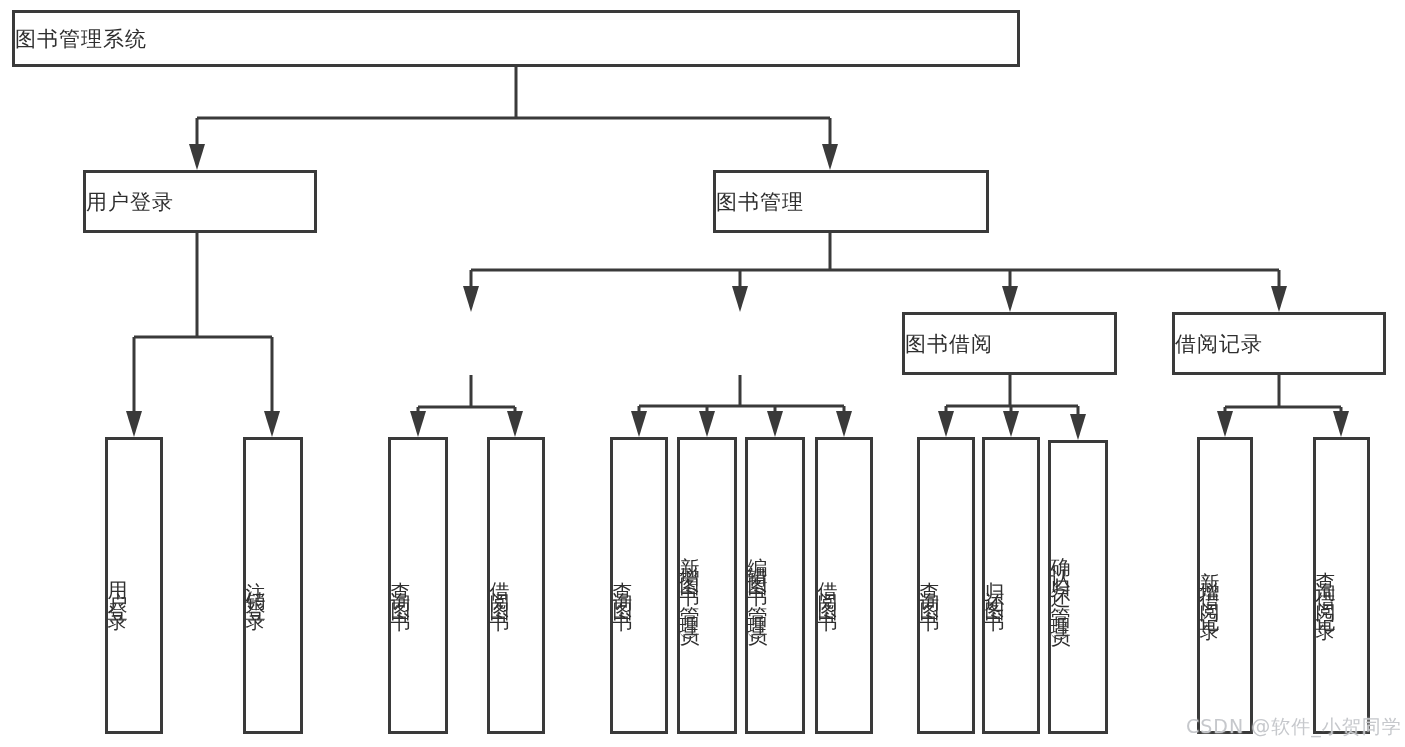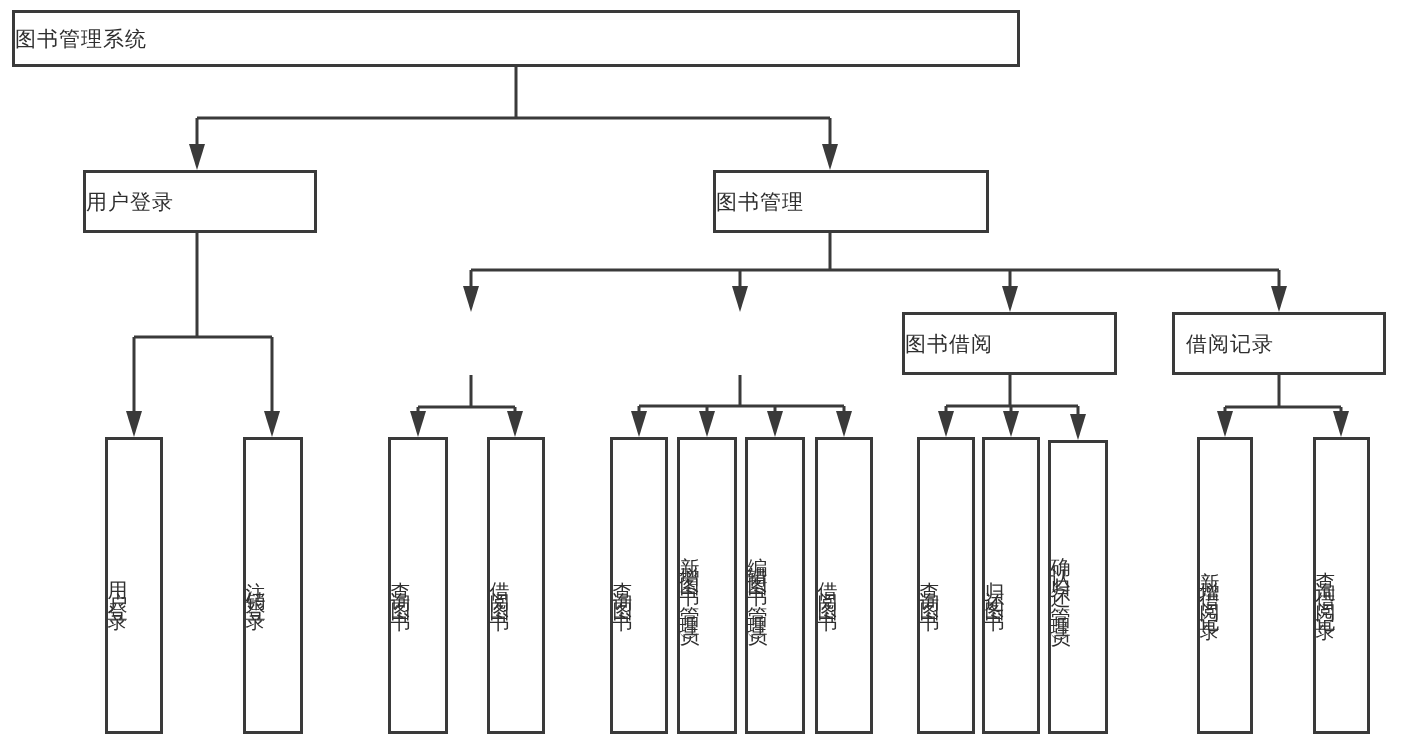--- a/index.html
+++ b/index.html
@@ -98,21 +98,21 @@
   <div class="box" style="left:83px;top:170px;width:234px;height:63px;">
     <span class="h-label">用户登录</span>
   </div>
   <div class="box" style="left:713px;top:170px;width:276px;height:63px;">
     <span class="h-label">图书管理</span>
   </div>
 
   <div class="box" style="left:902px;top:312px;width:215px;height:63px;">
     <span class="h-label">图书借阅</span>
   </div>
-  <div class="box" style="left:1172px;top:312px;width:214px;height:63px;padding-left:11px;">
+  <div class="box" style="left:1172px;top:312px;width:214px;height:63px;">
     <span class="h-label">借阅记录</span>
   </div>
 
   <div class="box" style="left:105px;top:437px;width:58px;height:297px;">
     <span class="v-label">用户登录</span>
   </div>
   <div class="box" style="left:243px;top:437px;width:60px;height:297px;">
     <span class="v-label">注销登录</span>
   </div>
 
@@ -146,14 +146,15 @@
     <span class="v-label">确认归还（管理员）</span>
   </div>
 
   <div class="box" style="left:1197px;top:437px;width:56px;height:297px;">
     <span class="v-label">新增借阅记录</span>
   </div>
   <div class="box" style="left:1313px;top:437px;width:57px;height:297px;">
     <span class="v-label">查询借阅记录</span>
   </div>
 
+  <div class="watermark">CSDN @软件_小贺同学</div>
 
 </div>
 
 </body></html>

